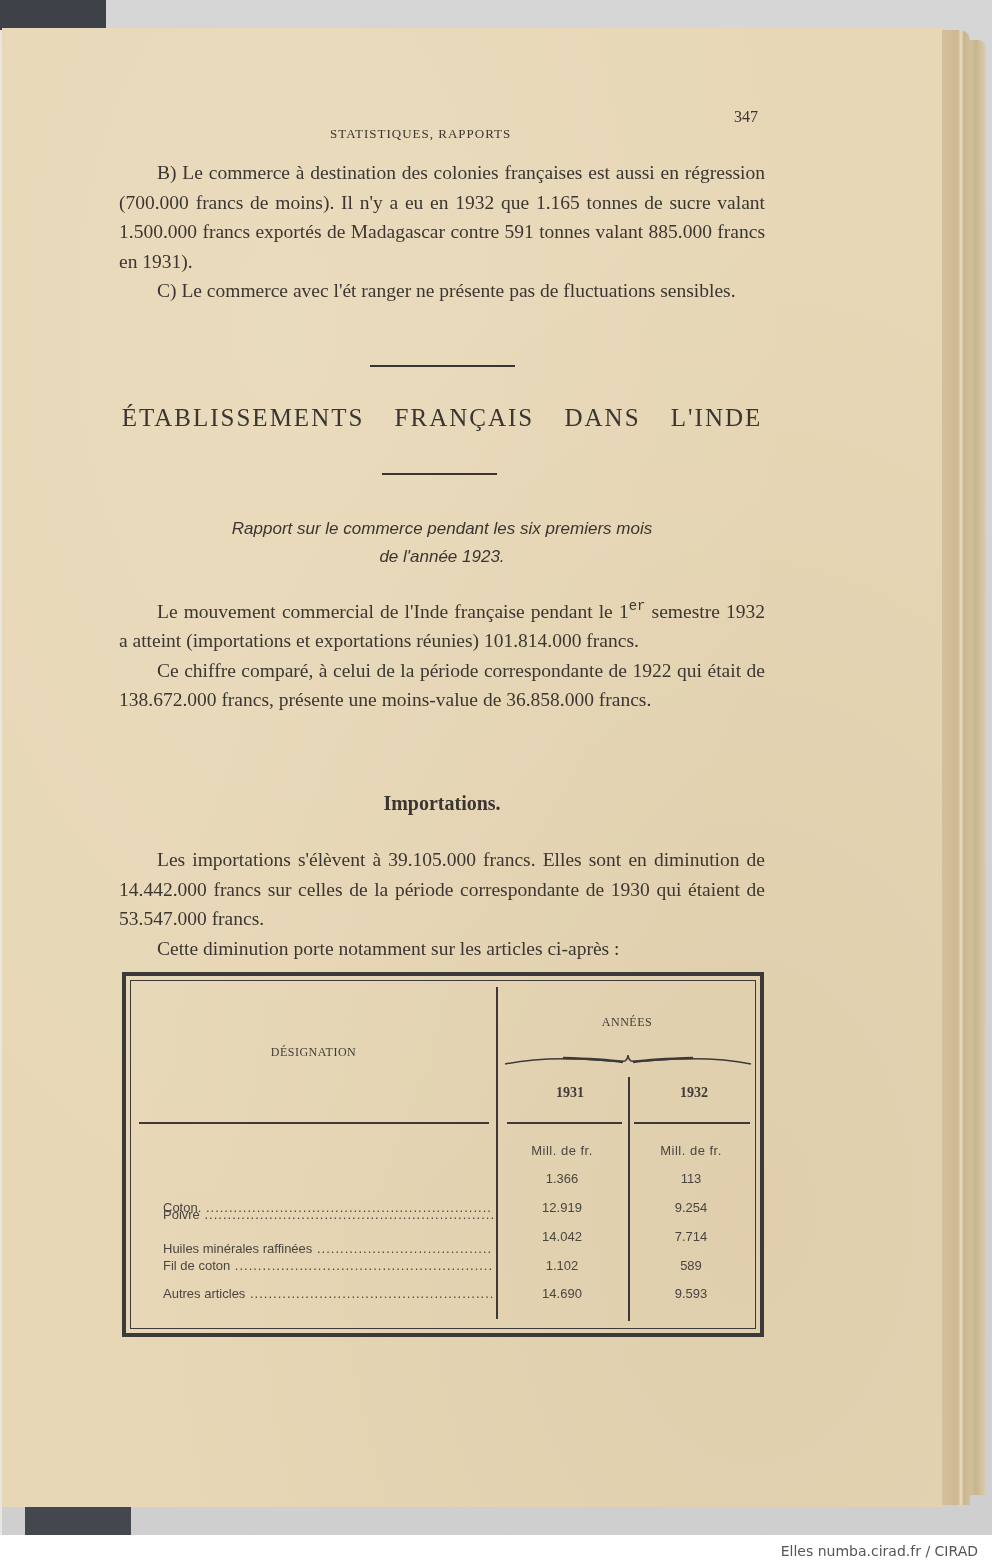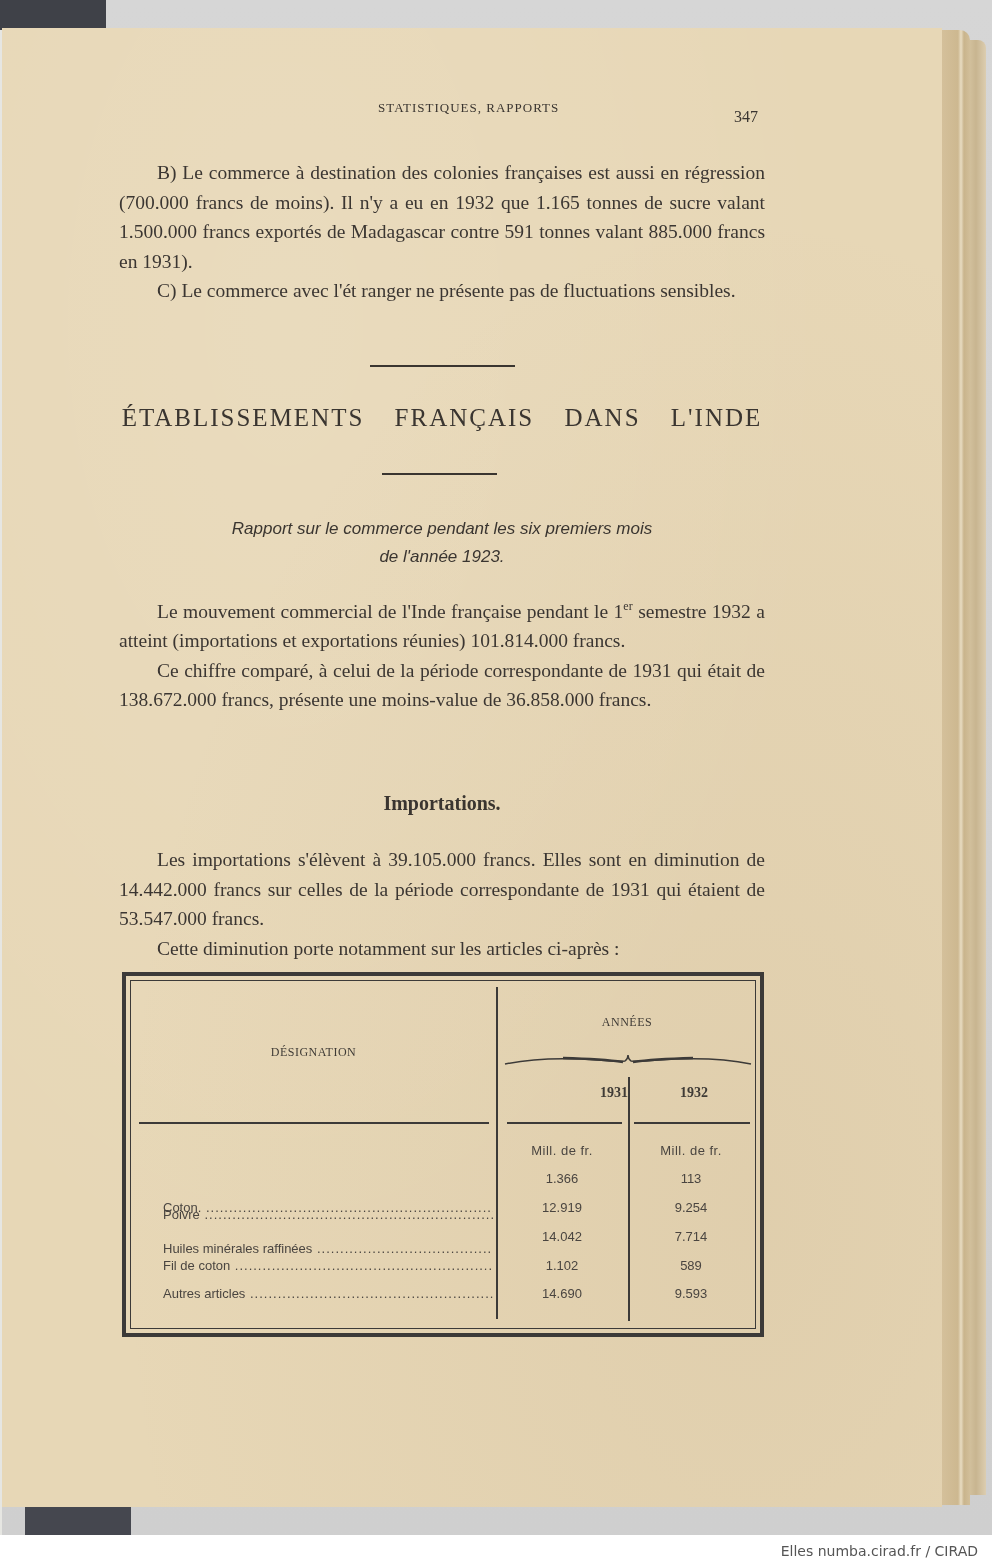--- a/index.html
+++ b/index.html
@@ -20,29 +20,29 @@
     background: #e7d7b6;
     background-image:
       radial-gradient(ellipse at 30% 20%, rgba(255,255,255,0.10), transparent 60%),
       radial-gradient(ellipse at 80% 80%, rgba(160,130,90,0.10), transparent 60%);
   }
   .stack1 { position: absolute; left: 940px; top: 30px; width: 30px; height: 1475px; background: linear-gradient(90deg,#d5c19c,#cdb890 60%,#e8dcc2 70%,#c9b48c 80%,#d2bf9a); border-top-right-radius: 10px; }
   .stack2 { position: absolute; left: 966px; top: 40px; width: 20px; height: 1455px; background: linear-gradient(90deg,#d8c7a4,#c8b590,#dccdb0); border-top-right-radius: 8px; }
   .text {
     position: absolute; color: #3a3530;
   }
-  .running-head { left: 330px; top: 100px; font-size: 13px; letter-spacing: 1px; font-variant: small-caps; margin-left: 48px; }
+  .running-head { left: 330px; top: 126px; font-size: 13px; letter-spacing: 1px; font-variant: small-caps; }
   .page-num { left: 734px; top: 108px; font-size: 16px; }
   .para { left: 119px; width: 646px; font-size: 19.5px; line-height: 29.5px; text-align: justify; color: #3b3632; }
   .para p { margin: 0; text-indent: 38px; }
   .rule { position: absolute; height: 2px; background: #3a3530; }
   .title { left: 119px; width: 646px; top: 404px; text-align: center; font-size: 25px; letter-spacing: 2px; word-spacing: 22px; }
   .subtitle { left: 119px; width: 646px; top: 515px; text-align: center; font-style: italic; font-family: "Liberation Sans", "DejaVu Sans", sans-serif; font-size: 17px; line-height: 28px; }
   .subhead { left: 119px; width: 646px; top: 792px; text-align: center; font-weight: bold; font-size: 20px; }
-  sup { font-size: 12px; }
+  sup { font-size: 14px; font-family: Liberation Mono, monospace; }
   
   .tbl-outer { position: absolute; left: 122px; top: 972px; width: 642px; height: 365px; border: 4px solid #3c3a38; box-sizing: border-box; }
   .tbl-inner { position: absolute; left: 4px; top: 4px; right: 4px; bottom: 4px; border: 1.5px solid #3c3a38; }
   .tcell { position: absolute; color: #3f3b36; font-size: 13px; }
   .vline { position: absolute; width: 1.5px; background: #3c3a38; }
   .hline { position: absolute; height: 1.5px; background: #3c3a38; }
   .row-label { position: absolute; left: 32px; width: 330px; font-family: "Liberation Sans", "DejaVu Sans", sans-serif; font-size: 13px; color: #4a4540; white-space: nowrap; overflow: hidden; }
   .row-label .lbl::after { content: " ......................................................................................"; letter-spacing: 1px; }
   .num { position: absolute; width: 110px; text-align: center; font-family: "Liberation Sans", "DejaVu Sans", sans-serif; font-size: 13px; color: #4a4540; }
   .source { position: absolute; right: 14px; top: 1543px; font-family: "DejaVu Sans", sans-serif; font-size: 14px; color: #555; }
@@ -71,47 +71,47 @@
 <div class="text title">ÉTABLISSEMENTS FRANÇAIS DANS L'INDE</div>
 <div class="rule" style="left:382px; top:473px; width:115px;"></div>
 
 <div class="text subtitle">
   <div>Rapport sur le commerce pendant les six premiers mois</div>
   <div>de l'année 1923.</div>
 </div>
 
 <div class="text para" style="top:592px;">
   <p><span>Le mouvement commercial de l'Inde française pendant le 1</span><sup>er</sup><span> semestre 1932 a atteint (importations et exportations réunies) 101.814.000 francs.</span></p>
-  <p>Ce chiffre comparé, à celui de la période correspondante de 1931 qui était de 138.672.000 francs, présente une moins-value de 36.858.000 francs.</p>
+  <p>Ce chiffre comparé, à celui de la période correspondante de 1922 qui était de 138.672.000 francs, présente une moins-value de 36.858.000 francs.</p>
 </div>
 
 <div class="text subhead">Importations.</div>
 
 <div class="text para" style="top:845px;">
-  <p>Les importations s'élèvent à 39.105.000 francs. Elles sont en diminution de 14.442.000 francs sur celles de la période correspondante de 1931 qui étaient de 53.547.000 francs.</p>
+  <p>Les importations s'élèvent à 39.105.000 francs. Elles sont en diminution de 14.442.000 francs sur celles de la période correspondante de 1930 qui étaient de 53.547.000 francs.</p>
   <p>Cette diminution porte notamment sur les articles ci-après :</p>
 </div>
 
 <div class="tbl-outer">
   <div class="tbl-inner">
     <div class="vline" style="left:365px; top:6px; height:332px;"></div>
     <div class="vline" style="left:497px; top:96px; height:244px;"></div>
     <div class="hline" style="left:8px; top:141px; width:350px;"></div>
     <div class="hline" style="left:376px; top:141px; width:115px;"></div>
     <div class="hline" style="left:503px; top:141px; width:116px;"></div>
 
     <div class="tcell" style="left:0; width:365px; top:64px; text-align:center; font-size:12px; letter-spacing:0.5px;">DÉSIGNATION</div>
     <div class="tcell" style="left:365px; width:262px; top:34px; text-align:center; font-size:12px; letter-spacing:0.5px;">ANNÉES</div>
 
     <svg style="position:absolute; left:372px; top:71px;" width="250" height="16" viewBox="0 0 250 16">
       <path d="M2 12 Q40 4 95 8 Q115 10 122 9 Q125 7 125 3 Q125 7 128 9 Q135 10 155 8 Q210 4 248 12" fill="none" stroke="#3c3a38" stroke-width="1.5"></path>
       <path d="M60 6 Q100 7 120 10 M130 10 Q150 7 190 6" fill="none" stroke="#3c3a38" stroke-width="2.5"></path>
     </svg>
 
-    <div class="tcell" style="left:365px; width:132px; top:104px; text-align:right; font-weight:bold; font-size:14px;">1931</div>
+    <div class="tcell" style="left:365px; width:132px; top:104px; text-align:center; font-weight:bold; font-size:14px;padding-left:8px;">1931</div>
     <div class="tcell" style="left:497px; width:132px; top:104px; text-align:center; font-weight:bold; font-size:14px;">1932</div>
 
     <div class="num" style="left:376px; top:162px; letter-spacing:0.5px;">Mill. de fr.</div>
     <div class="num" style="left:505px; top:162px; letter-spacing:0.5px;">Mill. de fr.</div>
 
     <div>
       <div class="row-label" style="top:190px;margin-top:36px;"><span class="lbl">Poivre</span></div>
       <div class="num" style="left:376px; top:190px;">1.366</div>
       <div class="num" style="left:505px; top:190px;">113</div>
     </div>

